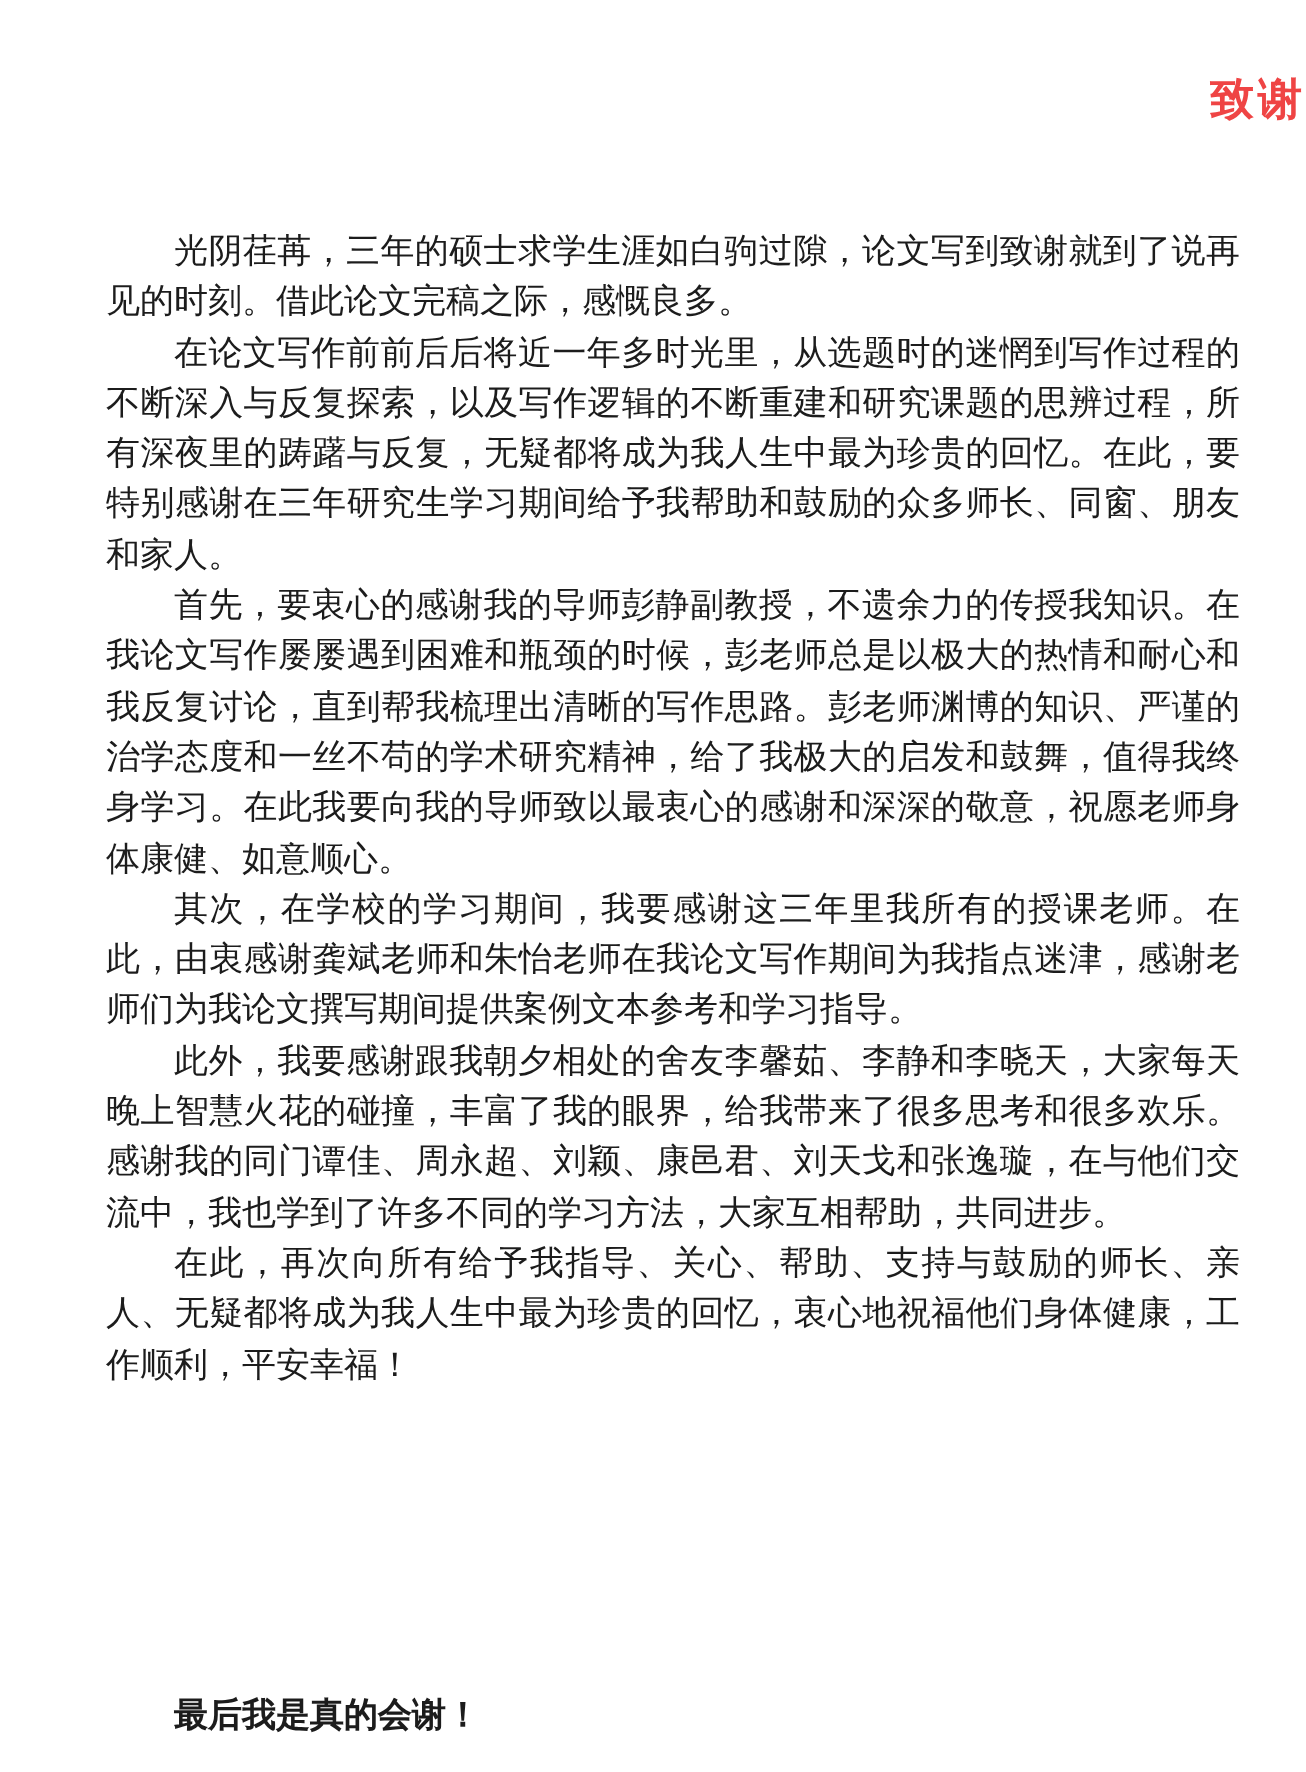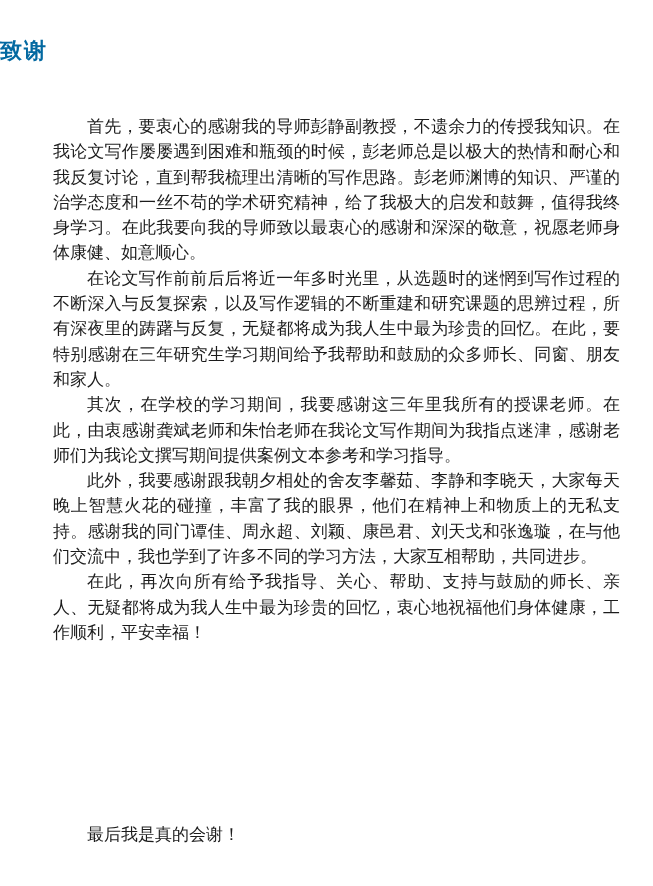--- a/index.html
+++ b/index.html
@@ -14,64 +14,66 @@
     background: #ffffff;
     overflow: hidden;
     font-family: "DejaVu Serif", "Liberation Serif", serif;
   }
   .doc-title {
     position: absolute;
     top: 36px;
     left: 0;
     width: 653px;
     margin: 0;
-    text-align: left;
+    text-align: right;
     font-family: "DejaVu Sans", "Liberation Sans", sans-serif;
     font-weight: bold;
     font-size: 22px;
     line-height: 30px;
     letter-spacing: 2px;
-    color: #0369a1;
+    color: #ef4444;
   }
   .doc-body {
     position: absolute;
     top: 114px;
     left: 53px;
     width: 567px;
     font-size: 17px;
     line-height: 25.3px;
     color: #1c1c1c;
     text-align: justify;
     text-justify: inter-ideograph;
   }
   .doc-body p {
     margin: 0;
     padding: 0;
     text-indent: 2em;
   }
   .closing-line {
     position: absolute;
-    top: 822px;
+    top: 846px;
     left: 53px;
     width: 567px;
     margin: 0;
     font-size: 17px;
     line-height: 25.3px;
     color: #1c1c1c;
     text-indent: 2em;
+    font-weight: bold;
   }
 </style>
 </head>
 <body>
 
 <div class="page">
   <h1 class="doc-title">致谢</h1>
 
   <div class="doc-body">
+      <p>光阴荏苒，三年的硕士求学生涯如白驹过隙，论文写到致谢就到了说再见的时刻。借此论文完稿之际，感慨良多。</p>
+      <p>在论文写作前前后后将近一年多时光里，从选题时的迷惘到写作过程的不断深入与反复探索，以及写作逻辑的不断重建和研究课题的思辨过程，所有深夜里的踌躇与反复，无疑都将成为我人生中最为珍贵的回忆。在此，要特别感谢在三年研究生学习期间给予我帮助和鼓励的众多师长、同窗、朋友和家人。</p>
       <p>首先，要衷心的感谢我的导师彭静副教授，不遗余力的传授我知识。在我论文写作屡屡遇到困难和瓶颈的时候，彭老师总是以极大的热情和耐心和我反复讨论，直到帮我梳理出清晰的写作思路。彭老师渊博的知识、严谨的治学态度和一丝不苟的学术研究精神，给了我极大的启发和鼓舞，值得我终身学习。在此我要向我的导师致以最衷心的感谢和深深的敬意，祝愿老师身体康健、如意顺心。</p>
-      <p>在论文写作前前后后将近一年多时光里，从选题时的迷惘到写作过程的不断深入与反复探索，以及写作逻辑的不断重建和研究课题的思辨过程，所有深夜里的踌躇与反复，无疑都将成为我人生中最为珍贵的回忆。在此，要特别感谢在三年研究生学习期间给予我帮助和鼓励的众多师长、同窗、朋友和家人。</p>
       <p>其次，在学校的学习期间，我要感谢这三年里我所有的授课老师。在此，由衷感谢龚斌老师和朱怡老师在我论文写作期间为我指点迷津，感谢老师们为我论文撰写期间提供案例文本参考和学习指导。</p>
-      <p>此外，我要感谢跟我朝夕相处的舍友李馨茹、李静和李晓天，大家每天晚上智慧火花的碰撞，丰富了我的眼界，他们在精神上和物质上的无私支持。感谢我的同门谭佳、周永超、刘颖、康邑君、刘天戈和张逸璇，在与他们交流中，我也学到了许多不同的学习方法，大家互相帮助，共同进步。</p>
+      <p>此外，我要感谢跟我朝夕相处的舍友李馨茹、李静和李晓天，大家每天晚上智慧火花的碰撞，丰富了我的眼界，给我带来了很多思考和很多欢乐。感谢我的同门谭佳、周永超、刘颖、康邑君、刘天戈和张逸璇，在与他们交流中，我也学到了许多不同的学习方法，大家互相帮助，共同进步。</p>
       <p>在此，再次向所有给予我指导、关心、帮助、支持与鼓励的师长、亲人、无疑都将成为我人生中最为珍贵的回忆，衷心地祝福他们身体健康，工作顺利，平安幸福！</p>
     </div>
 
   <p class="closing-line">最后我是真的会谢！</p>
 </div>
 
 </body></html>

